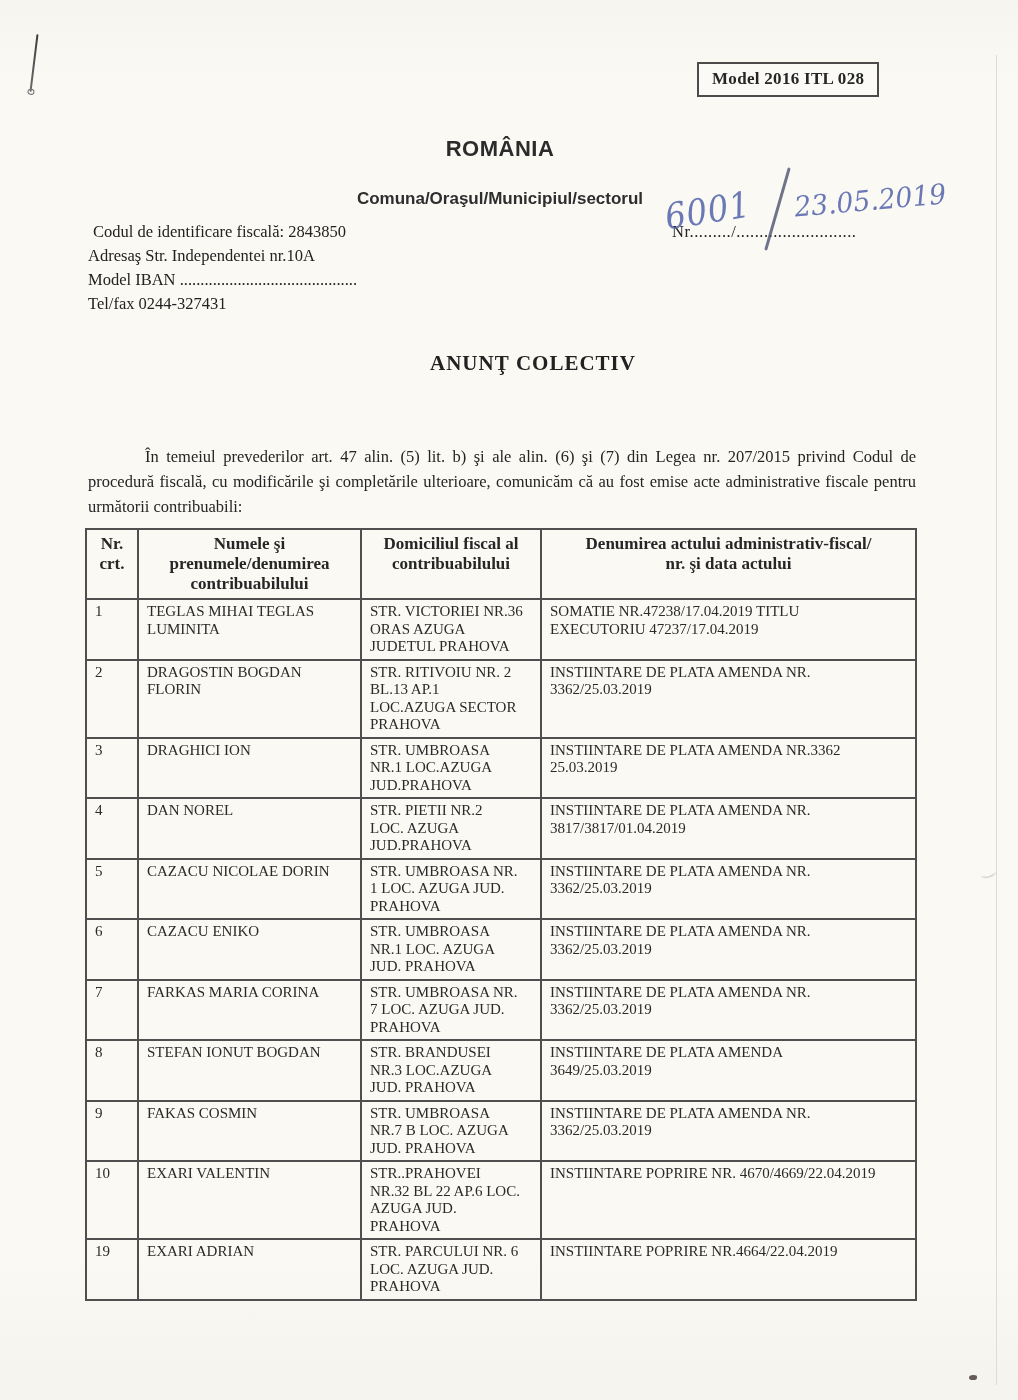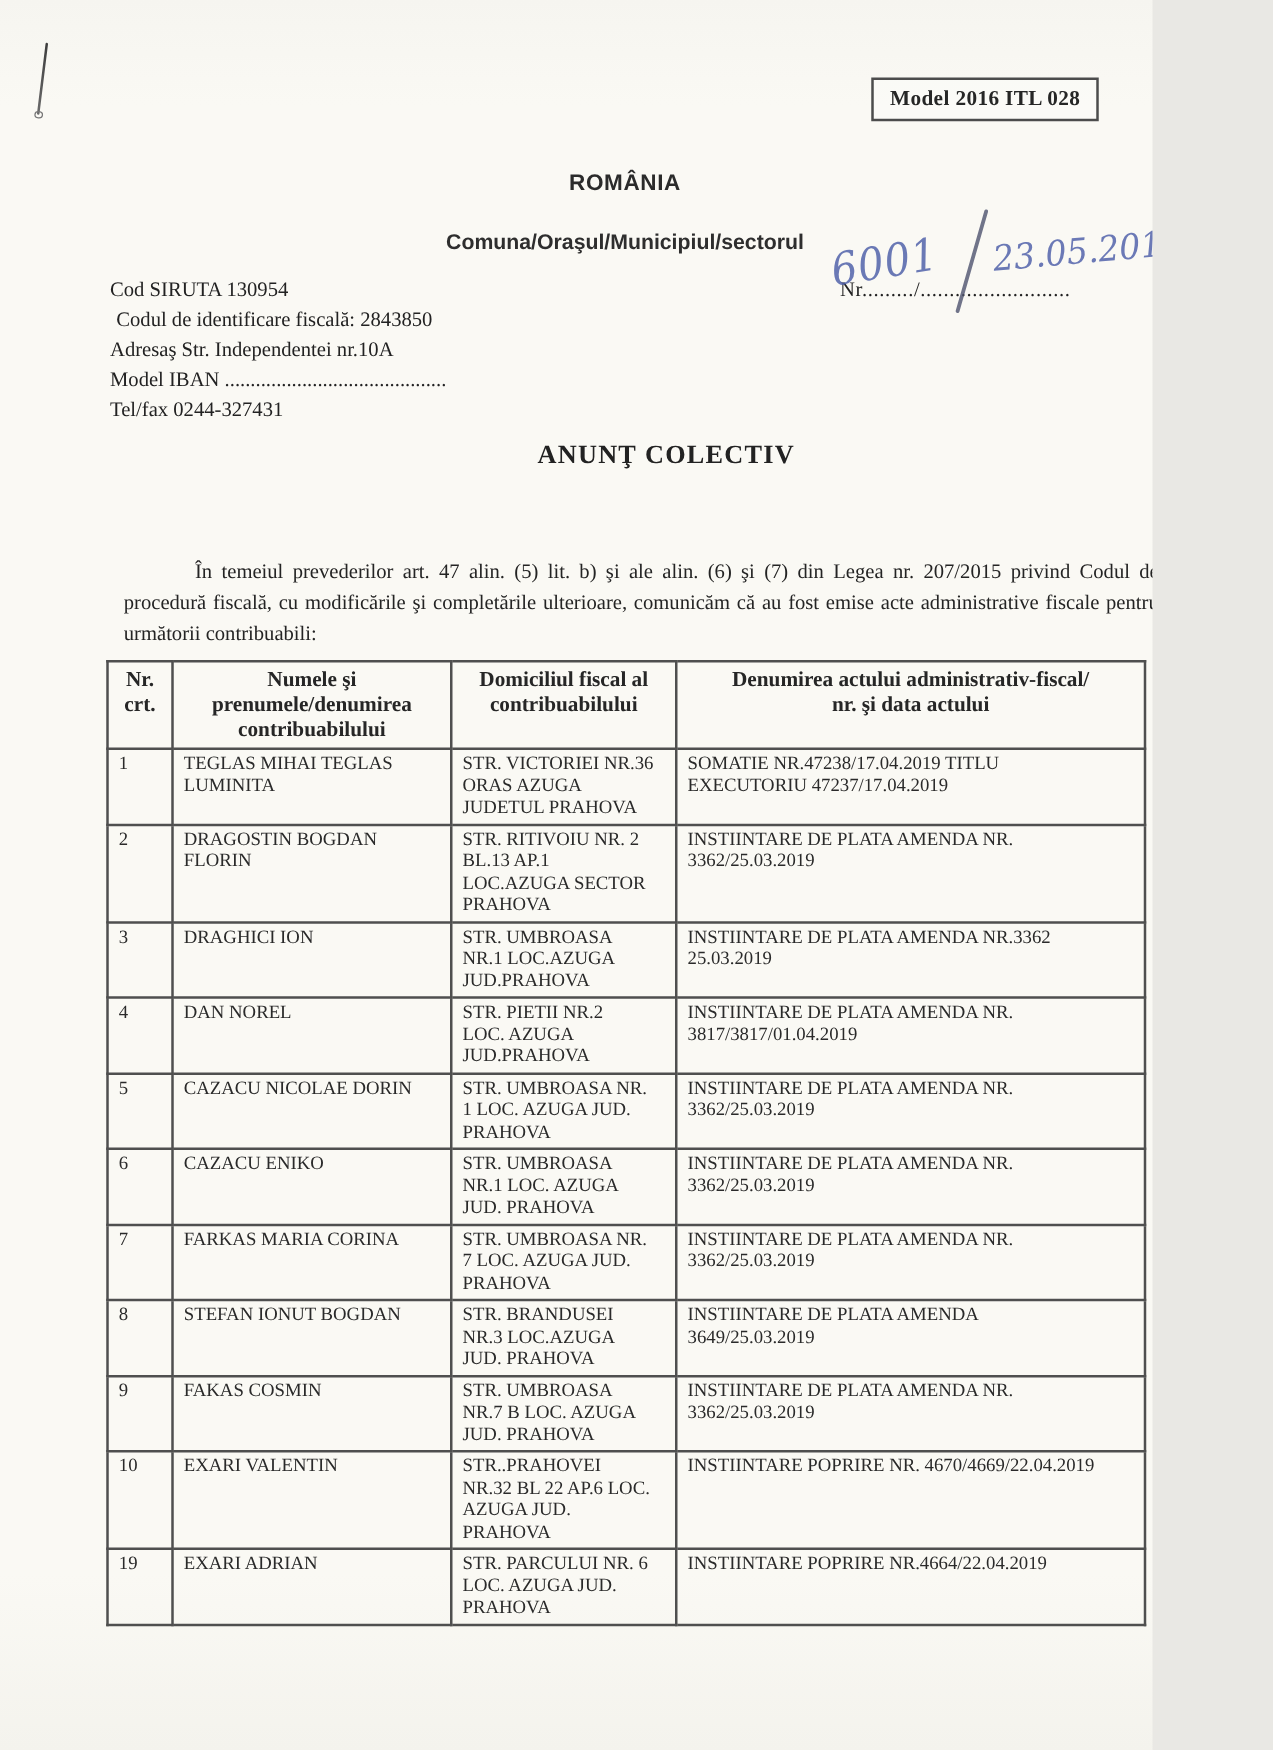--- a/index.html
+++ b/index.html
@@ -4,21 +4,21 @@
 <style>
   * { margin: 0; padding: 0; box-sizing: border-box; }
   html, body { width: 1018px; height: 1400px; }
   body {
     font-family: "Liberation Serif", serif;
     color: #262626;
     background: #e9e8e4;
   }
   .paper {
     position: relative;
-    width: 922px;
+    width: 1018px;
     height: 1400px;
     overflow: hidden;
     background: linear-gradient(180deg, #f6f5f0 0%, #faf9f4 6%, #faf9f4 90%, #f4f3ed 100%);
   }
   
   .pen-mark {
     position: absolute; left: 33px; top: 34px;
     width: 2px; height: 58px;
     background: linear-gradient(180deg, #3d3d3d, #6b6b6b);
     transform: rotate(7deg);
@@ -32,21 +32,21 @@
     position: absolute; left: 697px; top: 62px;
     border: 2px solid #4c4c4c;
     padding: 5px 13px 6px 13px;
     font-size: 17px; font-weight: bold;
     letter-spacing: 0.3px;
     background: rgba(255,255,255,0.25);
   }
   .center-head { position: absolute; left: 0; top: 136px; width: 1000px; text-align: center; }
   .country {
     font-family: "Liberation Sans", sans-serif;
-    font-size: 18px; font-weight: bold; letter-spacing: 0.5px; color: #2b2b2b;
+    font-size: 22px; font-weight: bold; letter-spacing: 0.5px; color: #2b2b2b;
   }
   .head-line {
     font-family: "Liberation Sans", sans-serif;
     font-size: 17px; font-weight: bold; color: #2e2e2e; line-height: 23px; margin-top: 25px;
   }
   .issuer {
     position: absolute; left: 88px; top: 220px;
     font-size: 16.5px; line-height: 24px; color: #222;
     white-space: nowrap;
   }
@@ -87,21 +87,21 @@
     position: absolute; left: 0; top: 351px; width: 1018px;
     text-align: center; font-size: 21px; font-weight: bold; letter-spacing: 1px; color: #222; padding-left: 48px;
   }
   .doc-subtitle {
     position: absolute; left: 0; top: 388px; width: 1018px;
     text-align: center; font-size: 19px; font-weight: bold; color: #222;
   }
   .intro {
     position: absolute; left: 88px; top: 444px; width: 828px;
     font-size: 16.5px; line-height: 25px; text-align: justify;
-    text-indent: 57px; color: #242424; margin-left: 11px;
+    text-indent: 57px; color: #242424;
   }
   table.notice {
     position: absolute; left: 85px; top: 528px;
     width: 830px; border-collapse: collapse;
     table-layout: fixed;
     padding-left: 20px;
   }
   table.notice th, table.notice td {
     border: 2px solid #4f4f4f;
     vertical-align: top;
@@ -144,21 +144,20 @@
   <div class="model-box">
     <span>Model 2016 ITL 028</span>
   </div>
 
   <div class="center-head">
     <div class="country">ROMÂNIA</div>
     <div class="head-line">Comuna/Oraşul/Municipiul/sectorul</div>
   </div>
 
   <div class="issuer">
-    <div>Cod SIRUTA 130954</div>
     <div class="indent">Codul de identificare fiscală: 2843850</div>
     <div>Adresaş Str. Independentei nr.10A</div>
     <div>Model IBAN ...........................................</div>
     <div>Tel/fax 0244-327431</div>
   </div>
 
   <div class="nr-line"><span>Nr</span><span>........./..........................</span></div>
 
   <div class="handwriting">
     <span class="hw-left" style="color: rgb(82, 99, 171);">6001</span>

